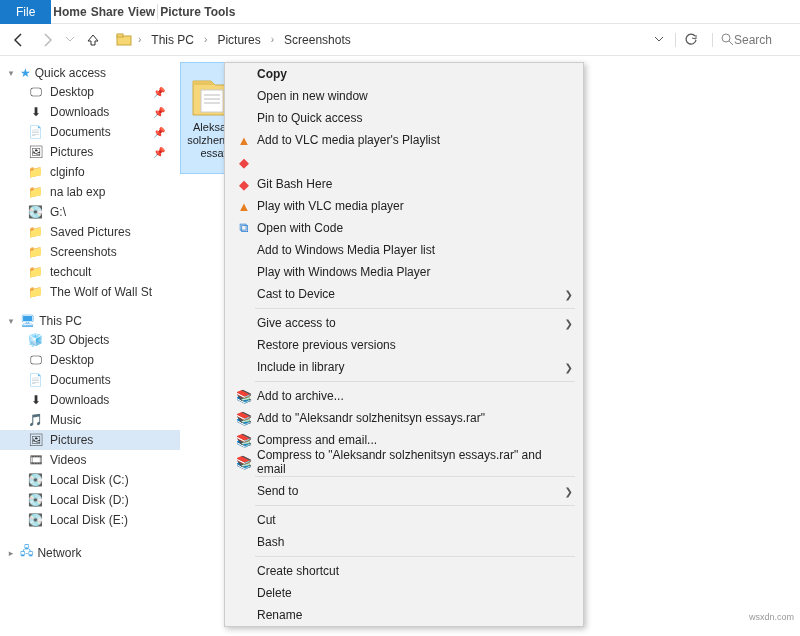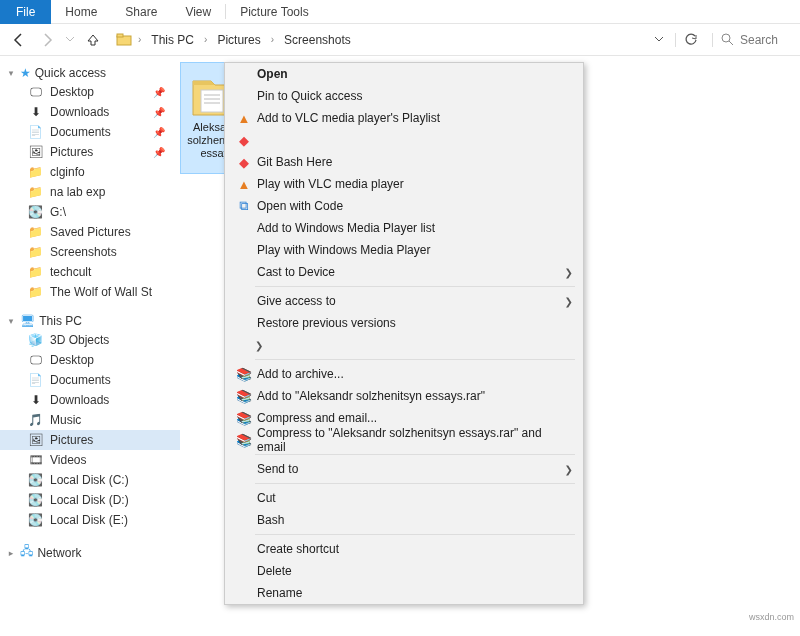--- a/index.html
+++ b/index.html
@@ -1,34 +1,34 @@
 <!DOCTYPE html>
 <html><head>
 <meta charset="utf-8">
 <style>
 * { margin: 0; padding: 0; box-sizing: border-box; font-family: "Segoe UI", Tahoma, sans-serif; font-size: 12px; }
 body { width: 800px; height: 636px; background: #fff; overflow: hidden; position: relative; }
 
 
 .ribbon { height: 24px; background: #fff; display: flex; align-items: stretch; border-bottom: 1px solid #e5e5e5; }
 .file-tab { background: #1979ca; color: #fff; padding: 12px 16px; display: flex; align-items: center; font-size: 12px; }
-.rib-tab { padding: 0 14px; display: flex; align-items: center; color: #444; cursor: default; }
+.rib-tab { padding: 0 2px; display: flex; align-items: center; color: #444; cursor: default; font-weight: bold; }
 .rib-sep { width: 1px; background: #ddd; margin: 4px 0; }
 
 
 .navbar { height: 32px; display: flex; align-items: center; padding: 0 8px; border-bottom: 1px solid #e5e5e5; gap: 6px; }
 .nav-btn { width: 22px; height: 22px; display: flex; align-items: center; justify-content: center; color: #555; }
 .nav-btn.disabled { color: #bbb; }
 .addr { display: flex; align-items: center; gap: 4px; flex: 1; padding-left: 6px; }
 .addr .fld-ico { width: 16px; height: 16px; }
 .crumb { color: #333; padding: 2px 4px; }
 .chev { color: #888; font-size: 10px; padding: 0 2px; }
 .addr-drop { color: #555; padding: 0 6px; }
 .refresh { border-left: 1px solid #ddd; padding: 0 8px; color: #555; }
-.search { border-left: 1px solid #ddd; padding: 0 8px; display: flex; align-items: center; gap: 6px; color: #777; min-width: 80px; }
+.search { border-left: 1px solid #ddd; padding: 0 8px; display: flex; align-items: center; color: #777; min-width: 80px; }
 
 
 .main { display: flex; height: calc(100% - 24px - 32px - 14px); }
 
 
 .sidebar { width: 180px; padding: 8px 0; overflow: hidden; }
 .side-group { margin-bottom: 10px; }
 .side-head { display: flex; align-items: center; gap: 4px; padding: 2px 6px; color: #333; }
 .side-head .caret { width: 10px; color: #888; font-size: 9px; text-align: center; }
 .side-item { display: flex; align-items: center; gap: 6px; padding: 2px 8px 2px 22px; color: #333; height: 20px; }
@@ -259,21 +259,25 @@
       </svg>
       <div class="folder-label">Aleksandr solzhenitsyn essays</div>
     </div>
   </div>
 
 </div>
 
 <div class="ctxm">
   <div class="ctx-item bold">
       <span class="mico"></span>
-      <span class="lbl">Open</span>
+      <span class="lbl">Copy</span>
+    </div>
+  <div class="ctx-item">
+      <span class="mico"></span>
+      <span class="lbl">Open in new window</span>
     </div>
   <div class="ctx-item">
       <span class="mico"></span>
       <span class="lbl">Pin to Quick access</span>
     </div>
   <div class="ctx-item">
       <span class="mico" style="color:#e67e22">▲</span>
       <span class="lbl">Add to VLC media player's Playlist</span>
     </div>
   <div class="ctx-item">
@@ -309,20 +313,21 @@
       <span class="mico"></span>
       <span class="lbl">Give access to</span>
       <span class="arrow">❯</span>
     </div>
   <div class="ctx-item">
       <span class="mico"></span>
       <span class="lbl">Restore previous versions</span>
     </div>
   <div class="ctx-item">
       <span class="mico"></span>
+      <span class="lbl">Include in library</span>
       <span class="arrow">❯</span>
     </div>
   <div class="ctx-sep"></div>
   <div class="ctx-item">
       <span class="mico">📚</span>
       <span class="lbl">Add to archive...</span>
     </div>
   <div class="ctx-item">
       <span class="mico">📚</span>
       <span class="lbl">Add to "Aleksandr solzhenitsyn essays.rar"</span>

